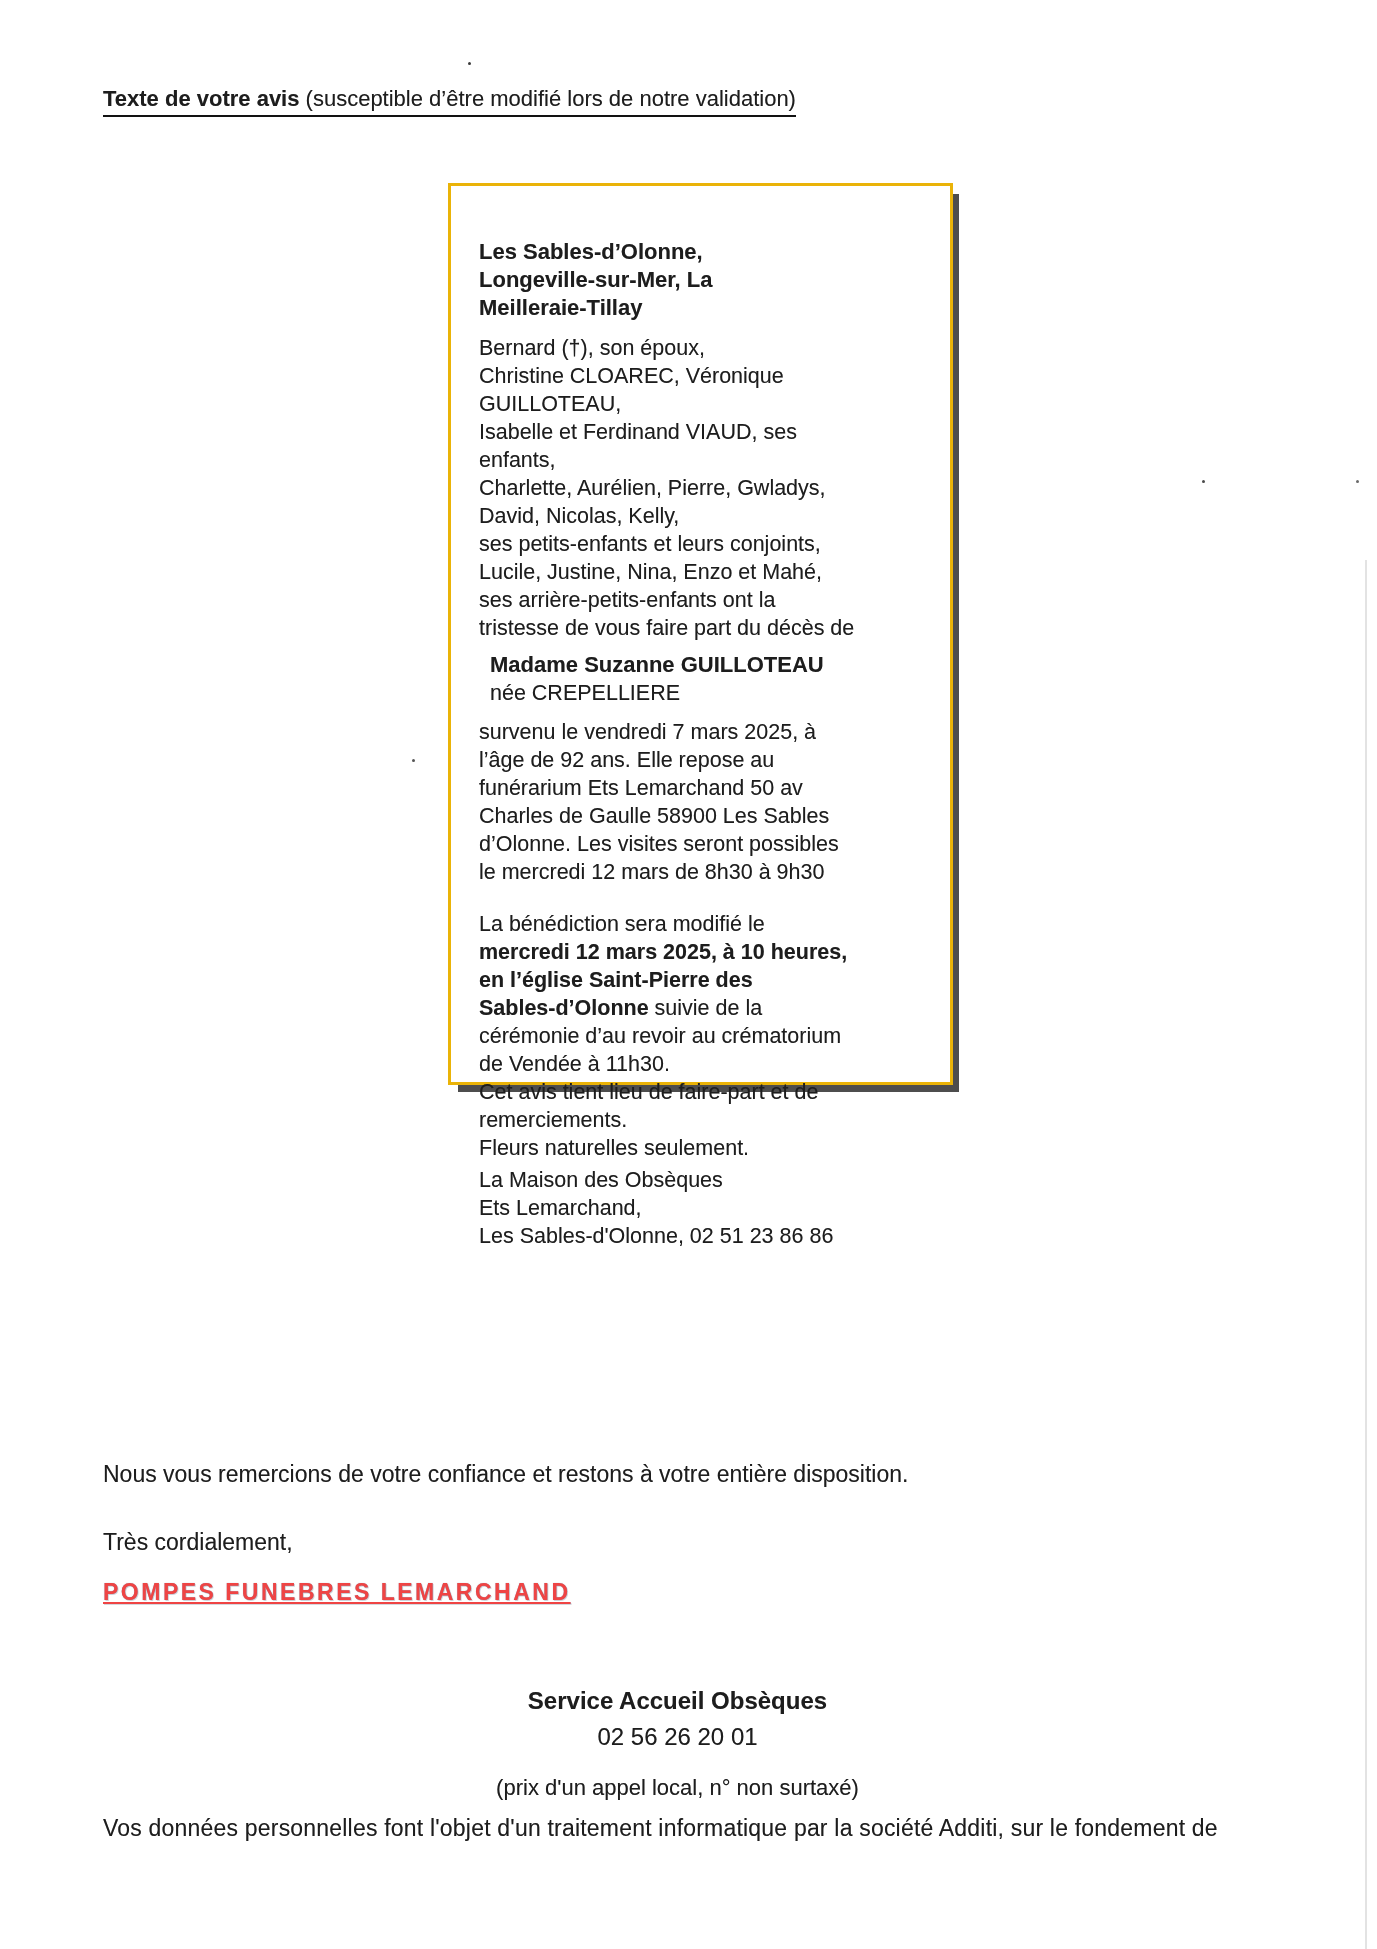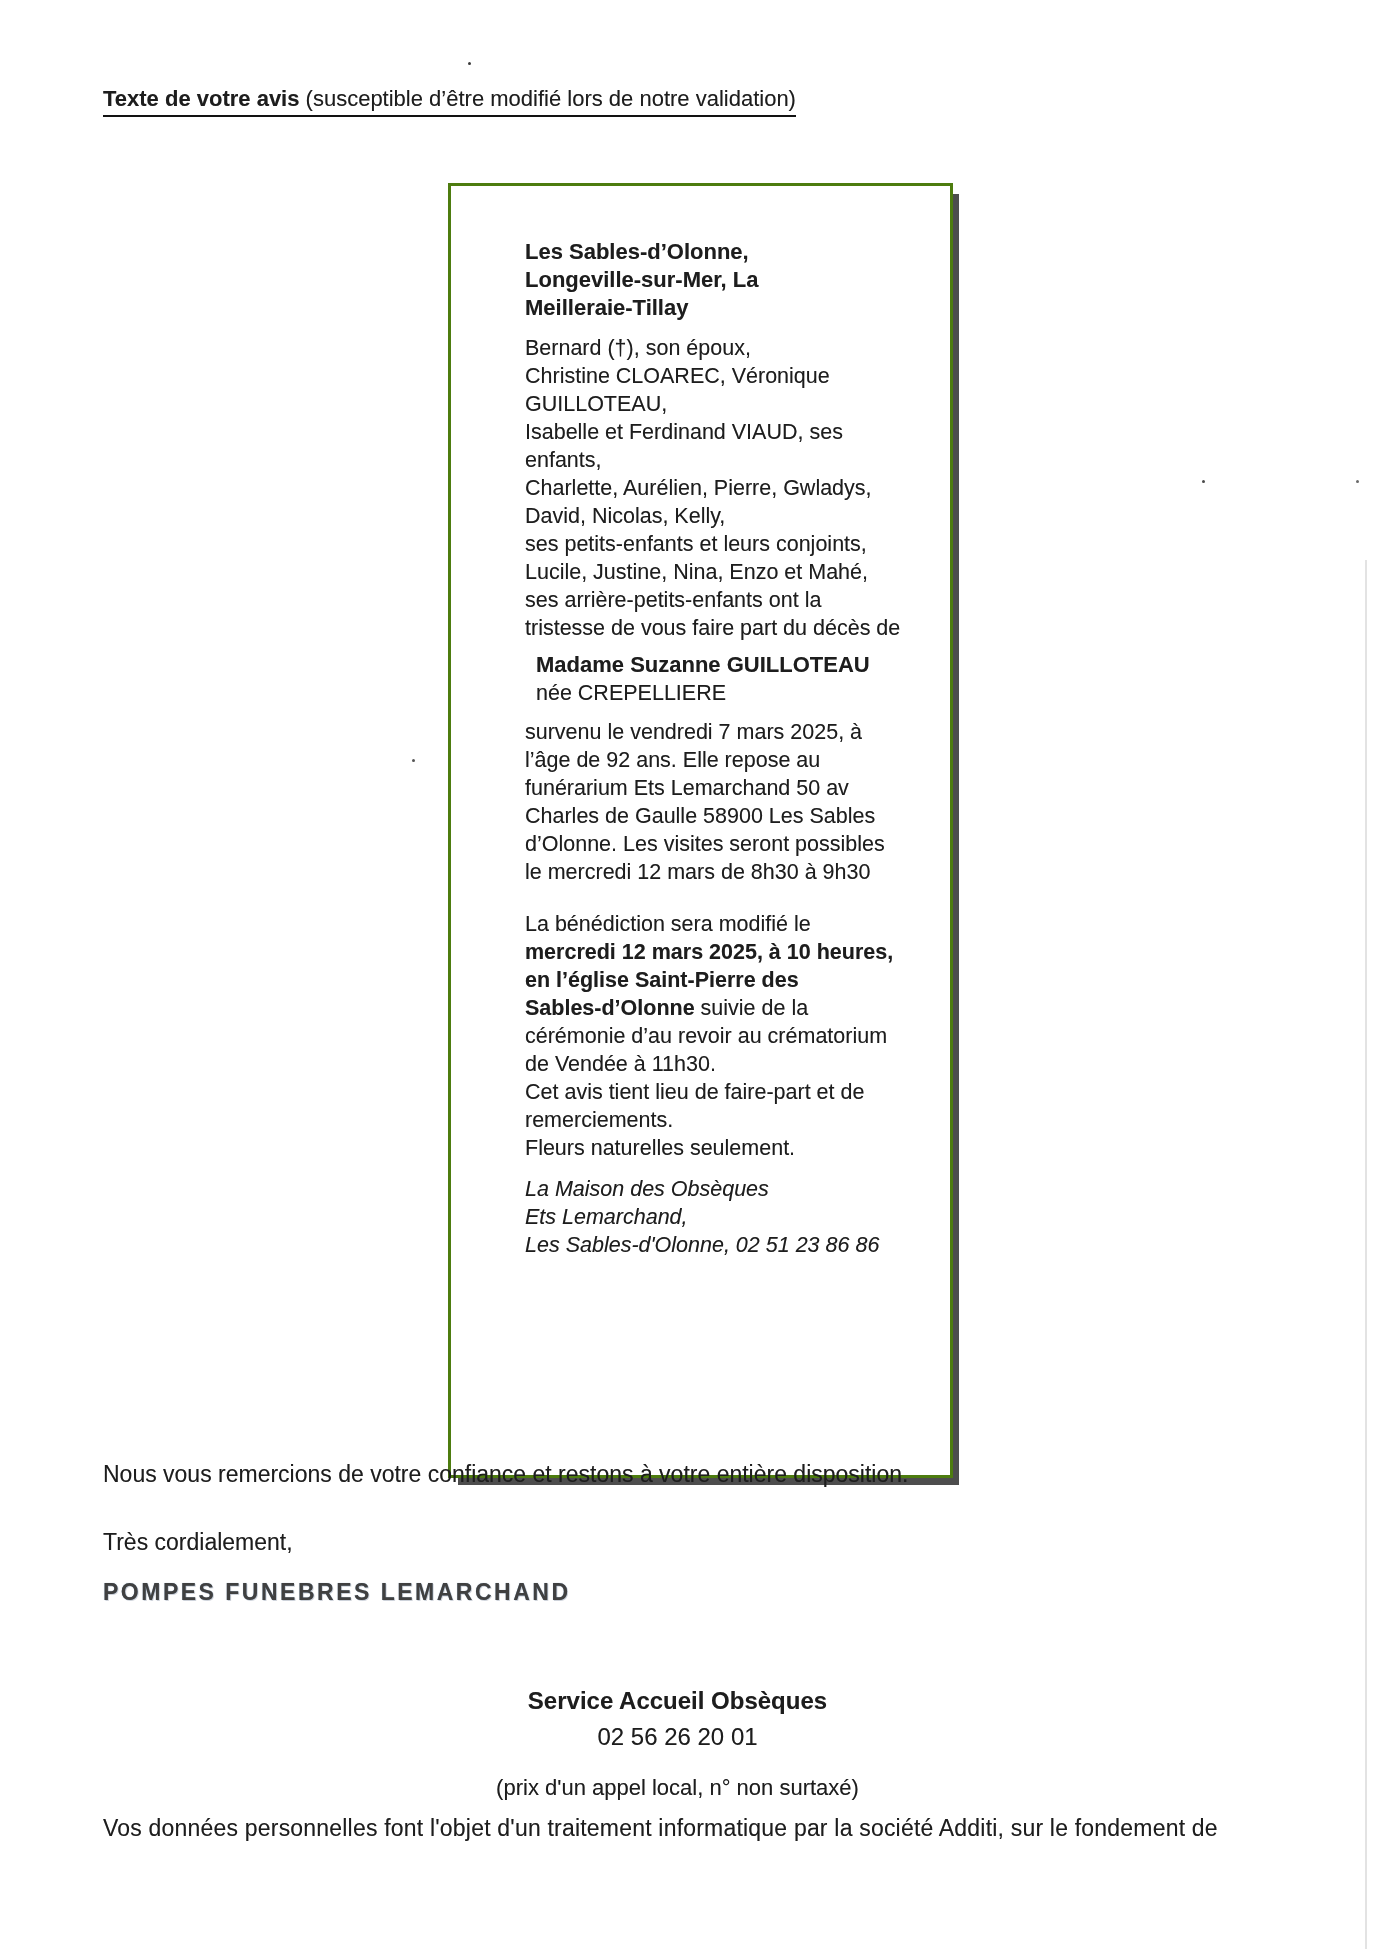--- a/index.html
+++ b/index.html
@@ -8,42 +8,42 @@
     font-family:"Liberation Sans","DejaVu Sans",sans-serif;
     color:#1d1d1d;-webkit-font-smoothing:antialiased;
   }
   .page{position:absolute;inset:0;text-shadow:0 0 0.6px rgba(25,25,25,0.35);}
   
   .header{position:absolute;left:103px;top:86px;font-size:22px;line-height:26px;white-space:nowrap;}
   .header .underline{display:inline-block;border-bottom:2px solid #121212;padding-bottom:3px;}
   .header .b{font-weight:bold;}
   
   .notice-box{
-    position:absolute;left:448px;top:183px;width:505px;height:1295px;
-    box-sizing:border-box;border:3px solid #4d7c0f;background:#fff;
+    position:absolute;left:448px;top:183px;width:505px;height:902px;
+    box-sizing:border-box;border:3px solid #eab308;background:#fff;
     box-shadow:8px 9px 0 -2px #4d4d4d;
-    padding:52px 20px 0 74px;
+    padding:52px 20px 0 28px;
     font-size:21.5px;line-height:28px;
   }
   .ml{white-space:pre-line;}
   .towns{font-weight:bold;font-size:22px;}
   .family{margin-top:12px;}
   .name-block{margin-top:9px;margin-left:11px;}
   .name-block .name{font-weight:bold;font-size:22px;}
   .details{margin-top:11px;}
   .ceremony{margin-top:24px;}
   .bold{font-weight:bold;}
-  .signature{margin-top:13px;font-style:italic;}
+  .signature{margin-top:4px;}
   
   .thanks{position:absolute;left:103px;top:1460px;font-size:23px;line-height:28px;}
   .regards{position:absolute;left:103px;top:1528px;font-size:23px;line-height:28px;}
   .company{
     position:absolute;left:103px;top:1578px;
     font-size:23px;line-height:28px;font-weight:bold;letter-spacing:2.5px;
-    color:#404040;text-shadow:0 0 0.8px rgba(40,90,140,0.55), 1px 1px 0 rgba(20,40,70,0.18);
+    color:#ef4444;text-shadow:0 0 0.8px rgba(40,90,140,0.55), 1px 1px 0 rgba(20,40,70,0.18);text-decoration:underline;
   }
   
   .contact{position:absolute;left:100px;top:1686px;width:1155px;text-align:center;}
   .contact .title{font-size:24px;line-height:30px;font-weight:bold;margin-bottom:6px;}
   .contact .phone{font-size:24px;line-height:30px;margin-bottom:22px;}
   .contact .note{font-size:22px;line-height:28px;}
   
   .privacy{position:absolute;left:103px;top:1814px;font-size:23px;line-height:28px;letter-spacing:0.2px;white-space:nowrap;text-align:center;}
   
   .speck{position:absolute;border-radius:50%;background:#3a3a3a;}

